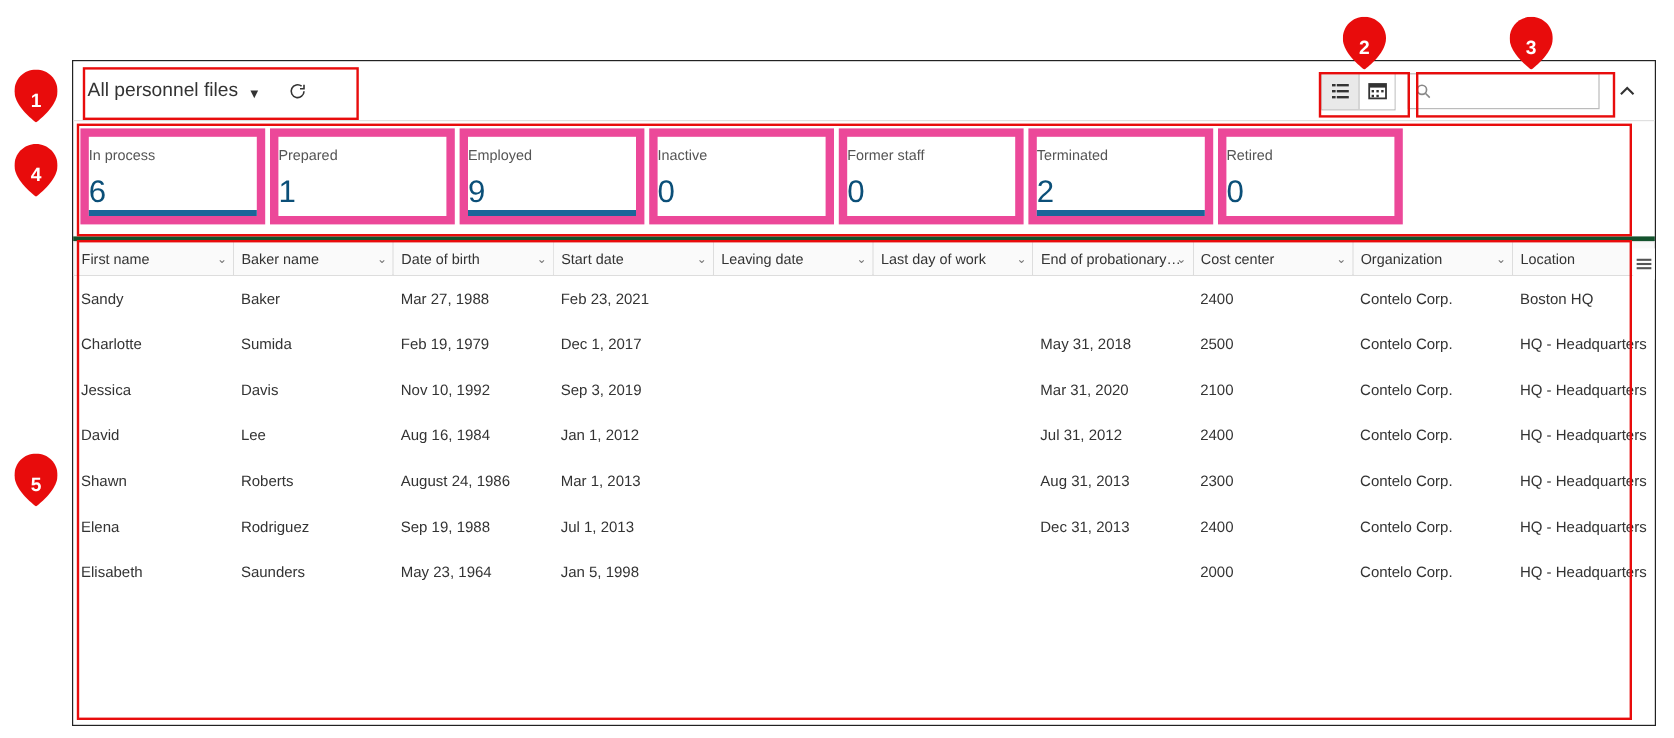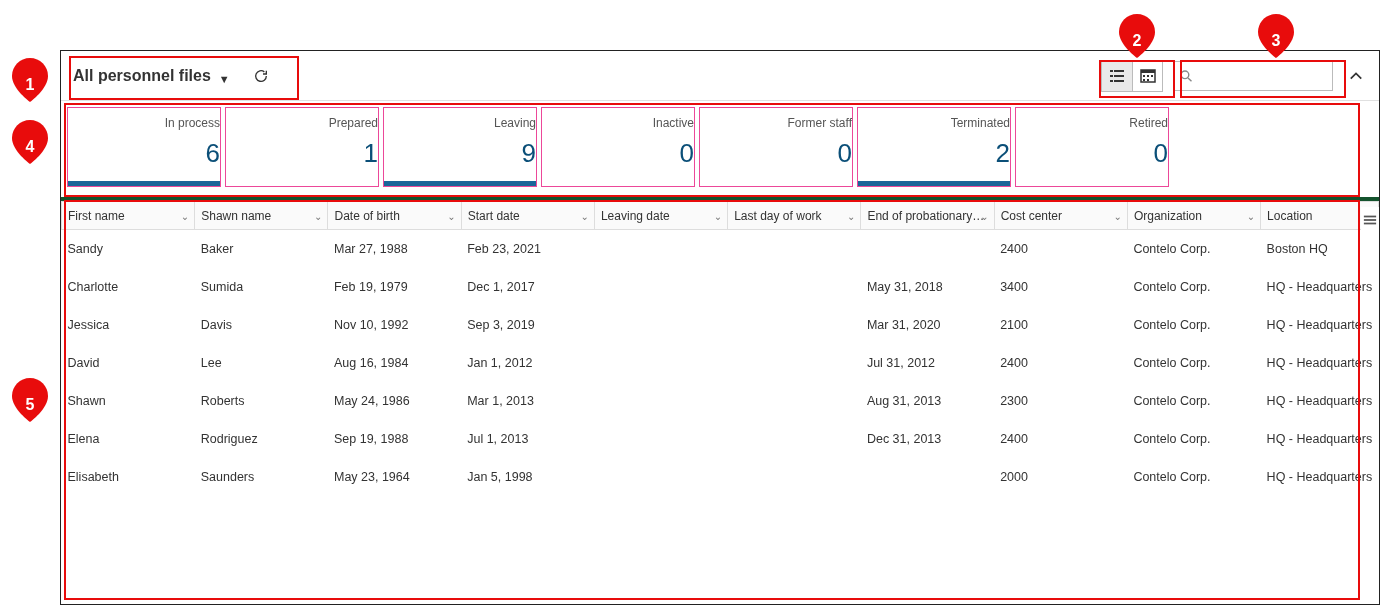--- a/index.html
+++ b/index.html
@@ -50,21 +50,20 @@
       border-bottom: 1px solid #e0e0e0;
       position: relative;
     }
     .filter-dropdown {
       display: flex;
       align-items: flex-end;
       font-size: 16px;
       cursor: pointer;
       gap: 6px;
       padding: 4px 2px;
-      font-weight: bold;
     }
     .caret-down { font-size: 11px; margin-left: 2px; }
     .refresh {
       margin-left: 18px;
       width: 22px; height: 22px;
       display: flex; align-items: center; justify-content: center;
       cursor: pointer;
     }
     .toolbar-right {
       margin-left: auto;
@@ -101,23 +100,23 @@
       display: flex; align-items: center; justify-content: center;
       cursor: pointer;
     }
     .status-row {
       display: flex;
       gap: 4px;
       padding: 6px 6px 10px 6px;
     }
     .status-card {
       flex: 0 0 154px;
-      border: 1px solid #ec4899;
+      border: 7px solid #ec4899;
       height: 80px;
-      text-align: right;
+      text-align: left;
       position: relative;
       padding-top: 8px;
       cursor: pointer;
     }
     .status-card .label {
       font-size: 12px;
       color: #555;
     }
     .status-card .count {
       font-size: 26px;
@@ -281,21 +280,21 @@
         <div class="label">In process</div>
         <div class="count">6</div>
         <div class="underline" style="background: rgb(27, 101, 153);"></div>
       </div>
       <div class="status-card">
         <div class="label">Prepared</div>
         <div class="count">1</div>
         <div class="underline" style="background: transparent;"></div>
       </div>
       <div class="status-card">
-        <div class="label">Leaving</div>
+        <div class="label">Employed</div>
         <div class="count">9</div>
         <div class="underline" style="background: rgb(27, 101, 153);"></div>
       </div>
       <div class="status-card">
         <div class="label">Inactive</div>
         <div class="count">0</div>
         <div class="underline" style="background: transparent;"></div>
       </div>
       <div class="status-card">
         <div class="label">Former staff</div>
@@ -324,21 +323,21 @@
           <col class="c-leave">
         <col class="c-lastday">
           <col class="c-prob">
           <col class="c-cost">
           <col class="c-org">
           <col class="c-loc">
       </colgroup>
       <thead>
         <tr>
           <th><span>First name</span><span class="sort-caret">⌄</span></th>
-          <th><span>Shawn name</span><span class="sort-caret">⌄</span></th>
+          <th><span>Baker name</span><span class="sort-caret">⌄</span></th>
           <th><span>Date of birth</span><span class="sort-caret">⌄</span></th>
           <th><span>Start date</span><span class="sort-caret">⌄</span></th>
           <th><span>Leaving date</span><span class="sort-caret">⌄</span></th>
           <th><span>Last day of work</span><span class="sort-caret">⌄</span></th>
           <th><span>End of probationary…</span><span class="sort-caret">⌄</span></th>
           <th><span>Cost center</span><span class="sort-caret">⌄</span></th>
           <th><span>Organization</span><span class="sort-caret">⌄</span></th>
           <th><span>Location</span><span class="sort-caret">⌄</span></th>
         </tr>
       </thead>
@@ -356,21 +355,21 @@
             <td>Boston HQ</td>
           </tr>
           <tr>
             <td>Charlotte</td>
             <td>Sumida</td>
             <td>Feb 19, 1979</td>
             <td>Dec 1, 2017</td>
             <td></td>
             <td></td>
             <td>May 31, 2018</td>
-            <td>3400</td>
+            <td>2500</td>
             <td>Contelo Corp.</td>
             <td>HQ - Headquarters</td>
           </tr>
           <tr>
             <td>Jessica</td>
             <td>Davis</td>
             <td>Nov 10, 1992</td>
             <td>Sep 3, 2019</td>
             <td></td>
             <td></td>
@@ -387,21 +386,21 @@
             <td></td>
             <td></td>
             <td>Jul 31, 2012</td>
             <td>2400</td>
             <td>Contelo Corp.</td>
             <td>HQ - Headquarters</td>
           </tr>
           <tr>
             <td>Shawn</td>
             <td>Roberts</td>
-            <td>May 24, 1986</td>
+            <td>August 24, 1986</td>
             <td>Mar 1, 2013</td>
             <td></td>
             <td></td>
             <td>Aug 31, 2013</td>
             <td>2300</td>
             <td>Contelo Corp.</td>
             <td>HQ - Headquarters</td>
           </tr>
           <tr>
             <td>Elena</td>

